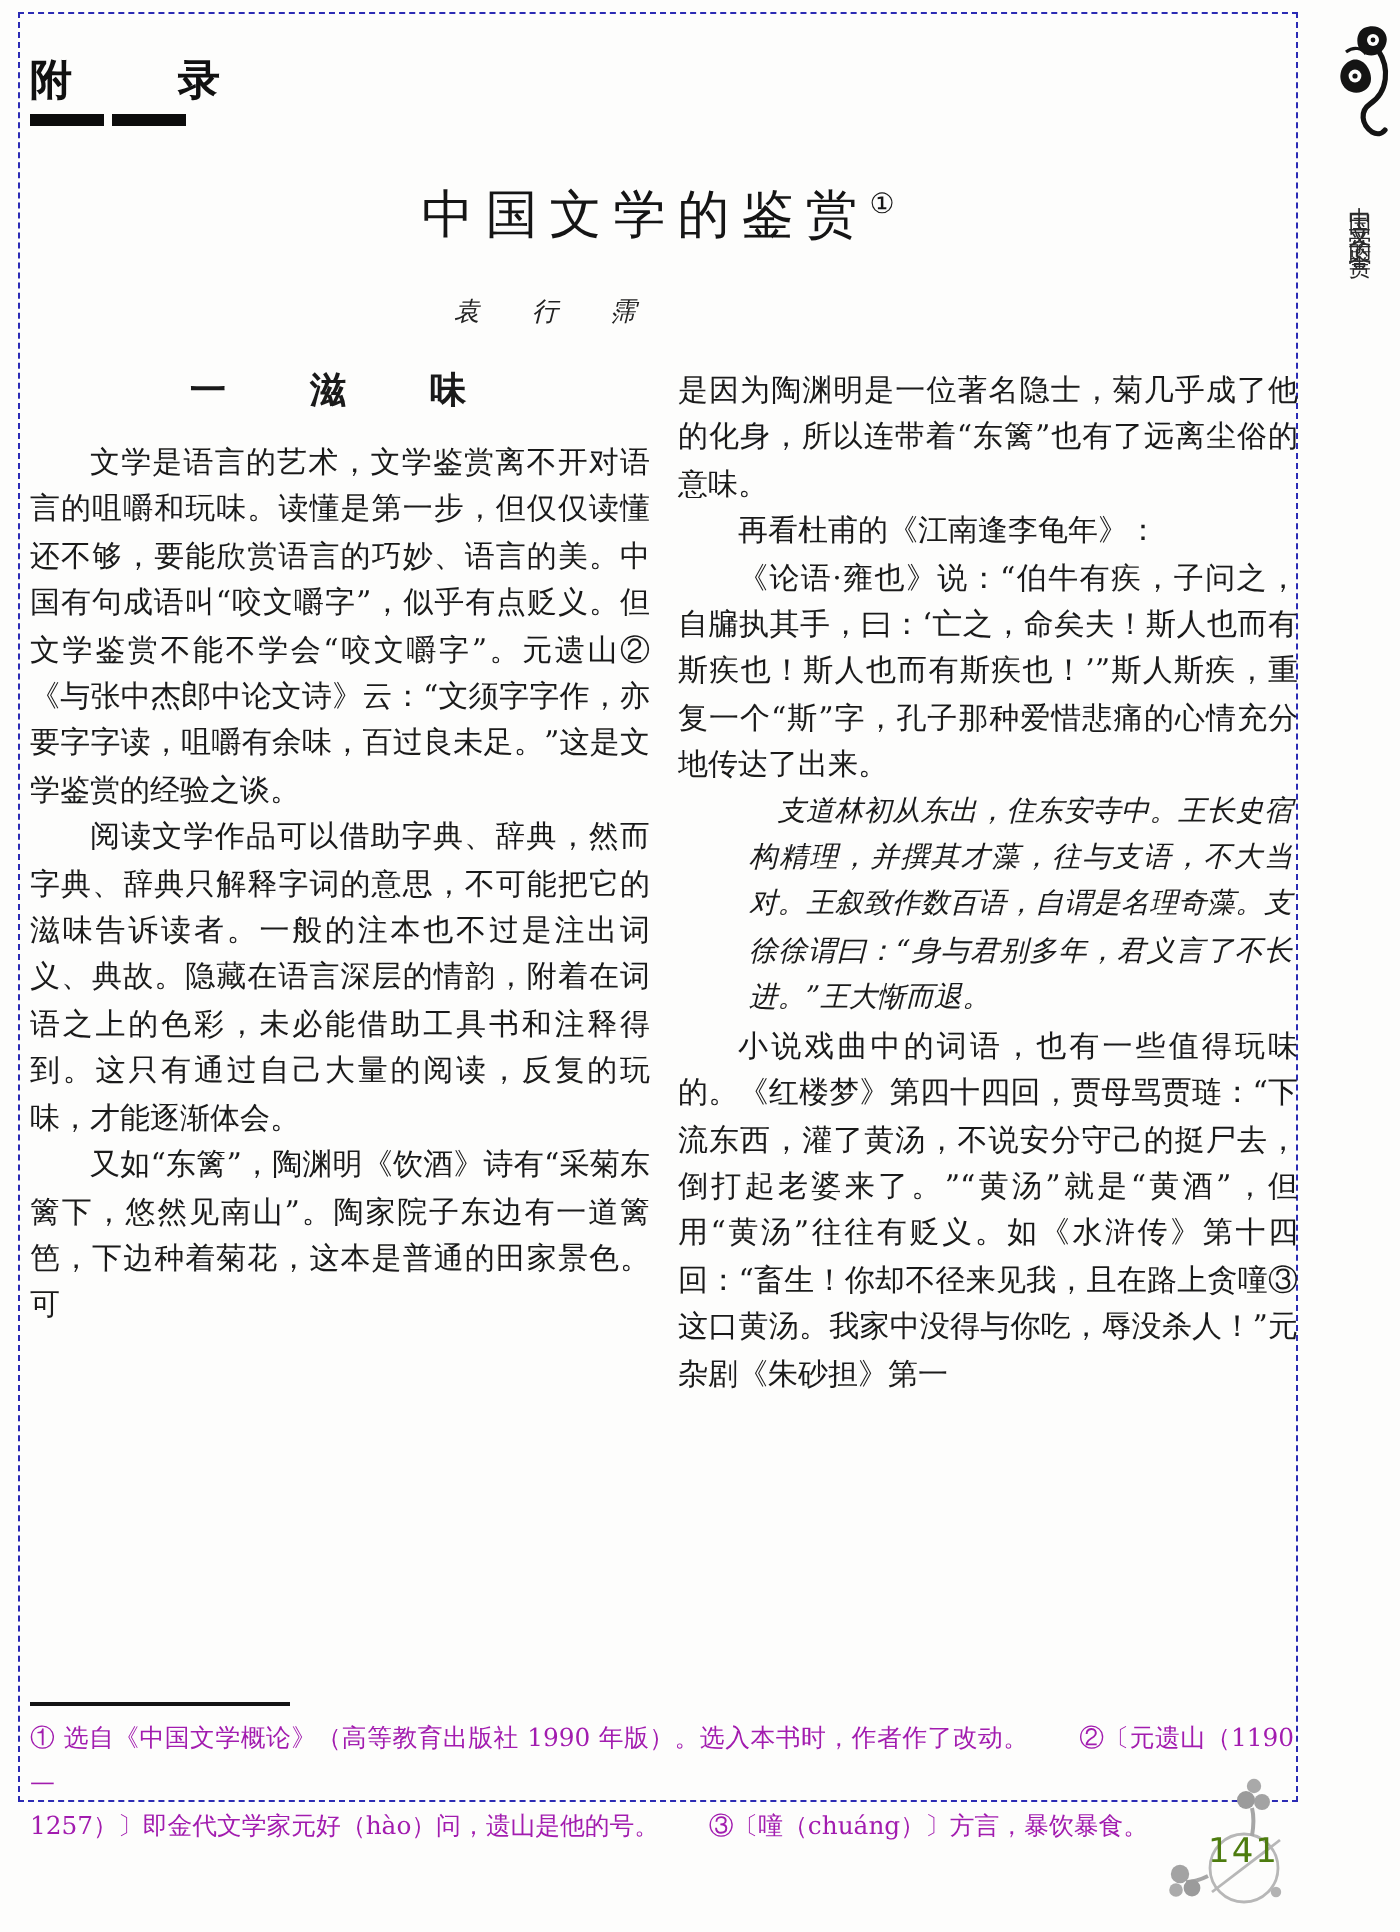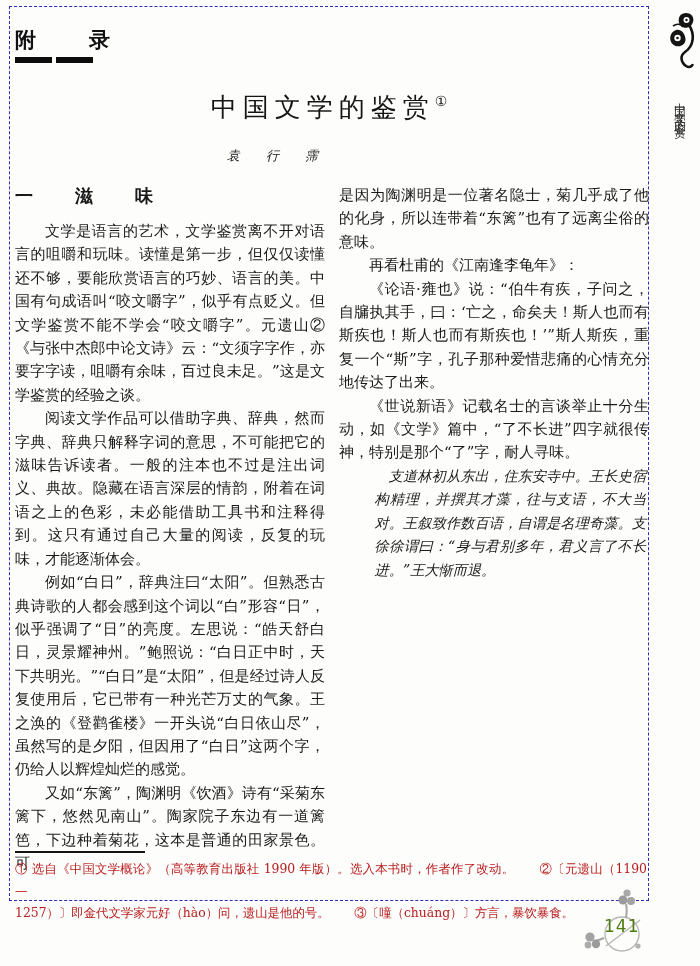--- a/index.html
+++ b/index.html
@@ -38,37 +38,37 @@
     font-size:13px; letter-spacing:11px; font-style:italic; color:#222;
   }
   
   .columns {
     position:absolute; left:15px; top:184px; width:634px;
     display:flex; gap:14px;
   }
   .col { width:310px; font-size:15px; line-height:23.4px; text-align:justify;
          color:#1a1a1a; }
   .section-heading {
-    text-indent:0; font-size:18px; font-weight:bold;
+    text-align:center; text-indent:0; font-size:18px; font-weight:bold;
     letter-spacing:12px; margin:0 0 12px 0; line-height:24px;
   }
   p.para   { text-indent:2em; }
   p.cont   { text-indent:0; }
   .kai {
     font-style:italic; font-size:14.2px;
     margin-left:2.5em; margin-right:0.2em; text-indent:1em;
   }
   
   .footnote-sep {
     position:absolute; left:15px; top:851px; width:130px;
     border-top:2px solid #141414;
   }
   .footnotes {
     position:absolute; left:15px; top:858px; width:632px;
-    font-size:12.4px; line-height:22px; color:#b91c1c; text-align:justify;
+    font-size:12.4px; line-height:22px; color:#a21caf; text-align:justify;
   }
   
   .margin-flower { position:absolute; left:668px; top:12px; }
   .margin-title {
     position:absolute; left:672px; top:94px;
     writing-mode:vertical-rl; text-orientation:upright;
     font-size:11.5px; letter-spacing:4px; color:#2a2a2a;
   }
   
   .pagenum-cluster { position:absolute; left:580px; top:886px; width:78px; height:78px; }
@@ -96,29 +96,28 @@
   <div class="title-row">
     <span>中国文学的鉴赏</span><span class="title-note">①</span>
   </div>
   <div class="author-row">袁 行 霈</div>
 
   <div class="columns">
     <div class="col">
       <p class="section-heading">一　滋　味</p>
       <p class="para">文学是语言的艺术，文学鉴赏离不开对语言的咀嚼和玩味。读懂是第一步，但仅仅读懂还不够，要能欣赏语言的巧妙、语言的美。中国有句成语叫“咬文嚼字”，似乎有点贬义。但文学鉴赏不能不学会“咬文嚼字”。元遗山②《与张中杰郎中论文诗》云：“文须字字作，亦要字字读，咀嚼有余味，百过良未足。”这是文学鉴赏的经验之谈。</p>
       <p class="para">阅读文学作品可以借助字典、辞典，然而字典、辞典只解释字词的意思，不可能把它的滋味告诉读者。一般的注本也不过是注出词义、典故。隐藏在语言深层的情韵，附着在词语之上的色彩，未必能借助工具书和注释得到。这只有通过自己大量的阅读，反复的玩味，才能逐渐体会。</p>
-      <p class="para">例如“白日”，辞典注曰“太阳”。但熟悉古典诗歌的人都会感到这个词以“白”形容“日”，似乎强调了“日”的亮度。左思说：“皓天舒白日，灵景耀神州。”鲍照说：“白日正中时，天下共明光。”“白日”是“太阳”，但是经过诗人反复使用后，它已带有一种光芒万丈的气象。王之涣的《登鹳雀楼》一开头说“白日依山尽”，虽然写的是夕阳，但因用了“白日”这两个字，仍给人以辉煌灿烂的感觉。</p>
       <p class="para">又如“东篱”，陶渊明《饮酒》诗有“采菊东篱下，悠然见南山”。陶家院子东边有一道篱笆，下边种着菊花，这本是普通的田家景色。可</p>
     </div>
     <div class="col">
       <p class="cont">是因为陶渊明是一位著名隐士，菊几乎成了他的化身，所以连带着“东篱”也有了远离尘俗的意味。</p>
       <p class="para">再看杜甫的《江南逢李龟年》：</p>
       <p class="para">《论语·雍也》说：“伯牛有疾，子问之，自牖执其手，曰：‘亡之，命矣夫！斯人也而有斯疾也！斯人也而有斯疾也！’”斯人斯疾，重复一个“斯”字，孔子那种爱惜悲痛的心情充分地传达了出来。</p>
-      <p class="para">《世说新语》记载名士的言谈举止十分生动，如《文学》篇中，“了不长进”四字就很传神，特别是那个“了”字，耐人寻味。</p>
       <p class="kai">支道林初从东出，住东安寺中。王长史宿构精理，并撰其才藻，往与支语，不大当对。王叙致作数百语，自谓是名理奇藻。支徐徐谓曰：“身与君别多年，君义言了不长进。”王大惭而退。</p>
+      <p class="para">小说戏曲中的词语，也有一些值得玩味的。《红楼梦》第四十四回，贾母骂贾琏：“下流东西，灌了黄汤，不说安分守己的挺尸去，倒打起老婆来了。”“黄汤”就是“黄酒”，但用“黄汤”往往有贬义。如《水浒传》第十四回：“畜生！你却不径来见我，且在路上贪噇③这口黄汤。我家中没得与你吃，辱没杀人！”元杂剧《朱砂担》第一</p>
     </div>
   </div>
 
   <div class="footnote-sep"></div>
   <div class="footnotes">
     <div>① 选自《中国文学概论》（高等教育出版社 1990 年版）。选入本书时，作者作了改动。　　②〔元遗山（1190—</div>
     <div>1257）〕即金代文学家元好（hào）问，遗山是他的号。　　③〔噇（chuáng）〕方言，暴饮暴食。</div>
   </div>
 
   <div class="margin-flower">

